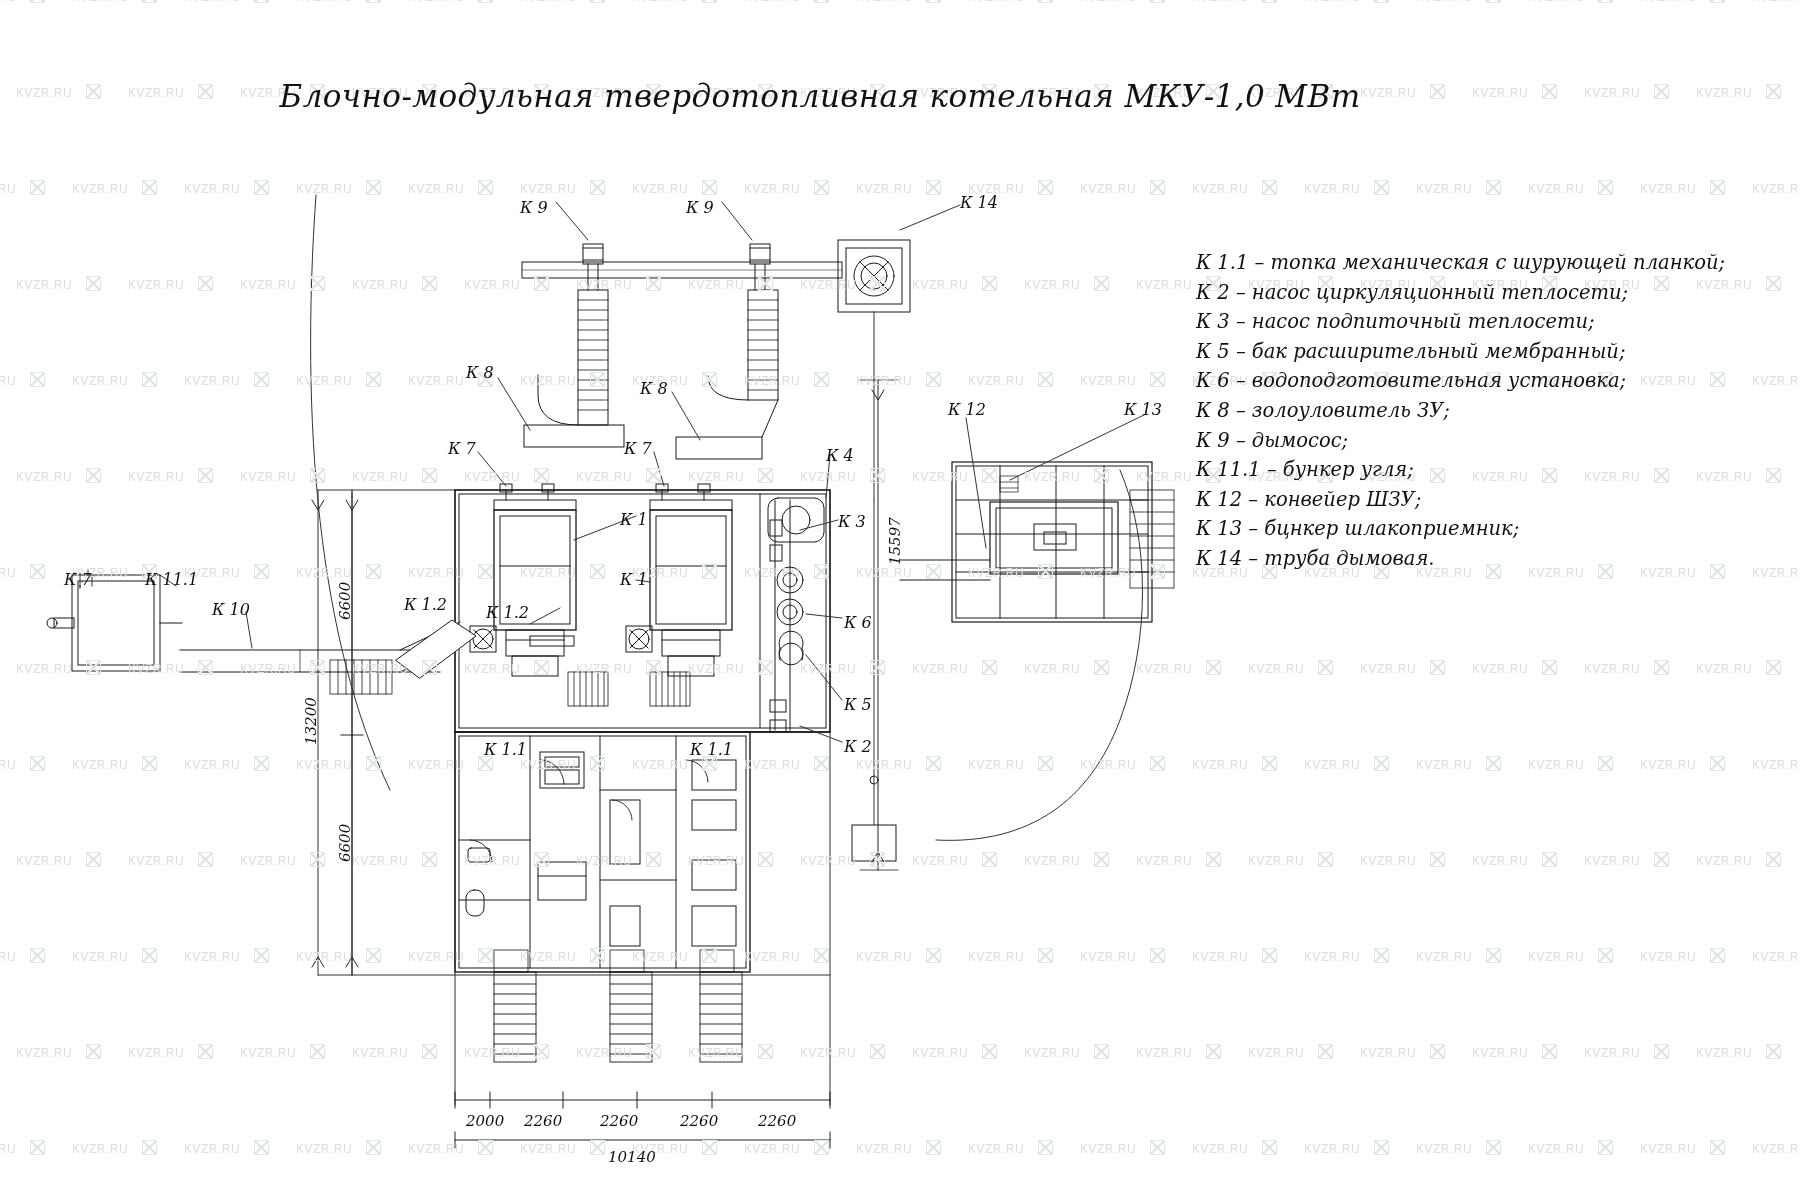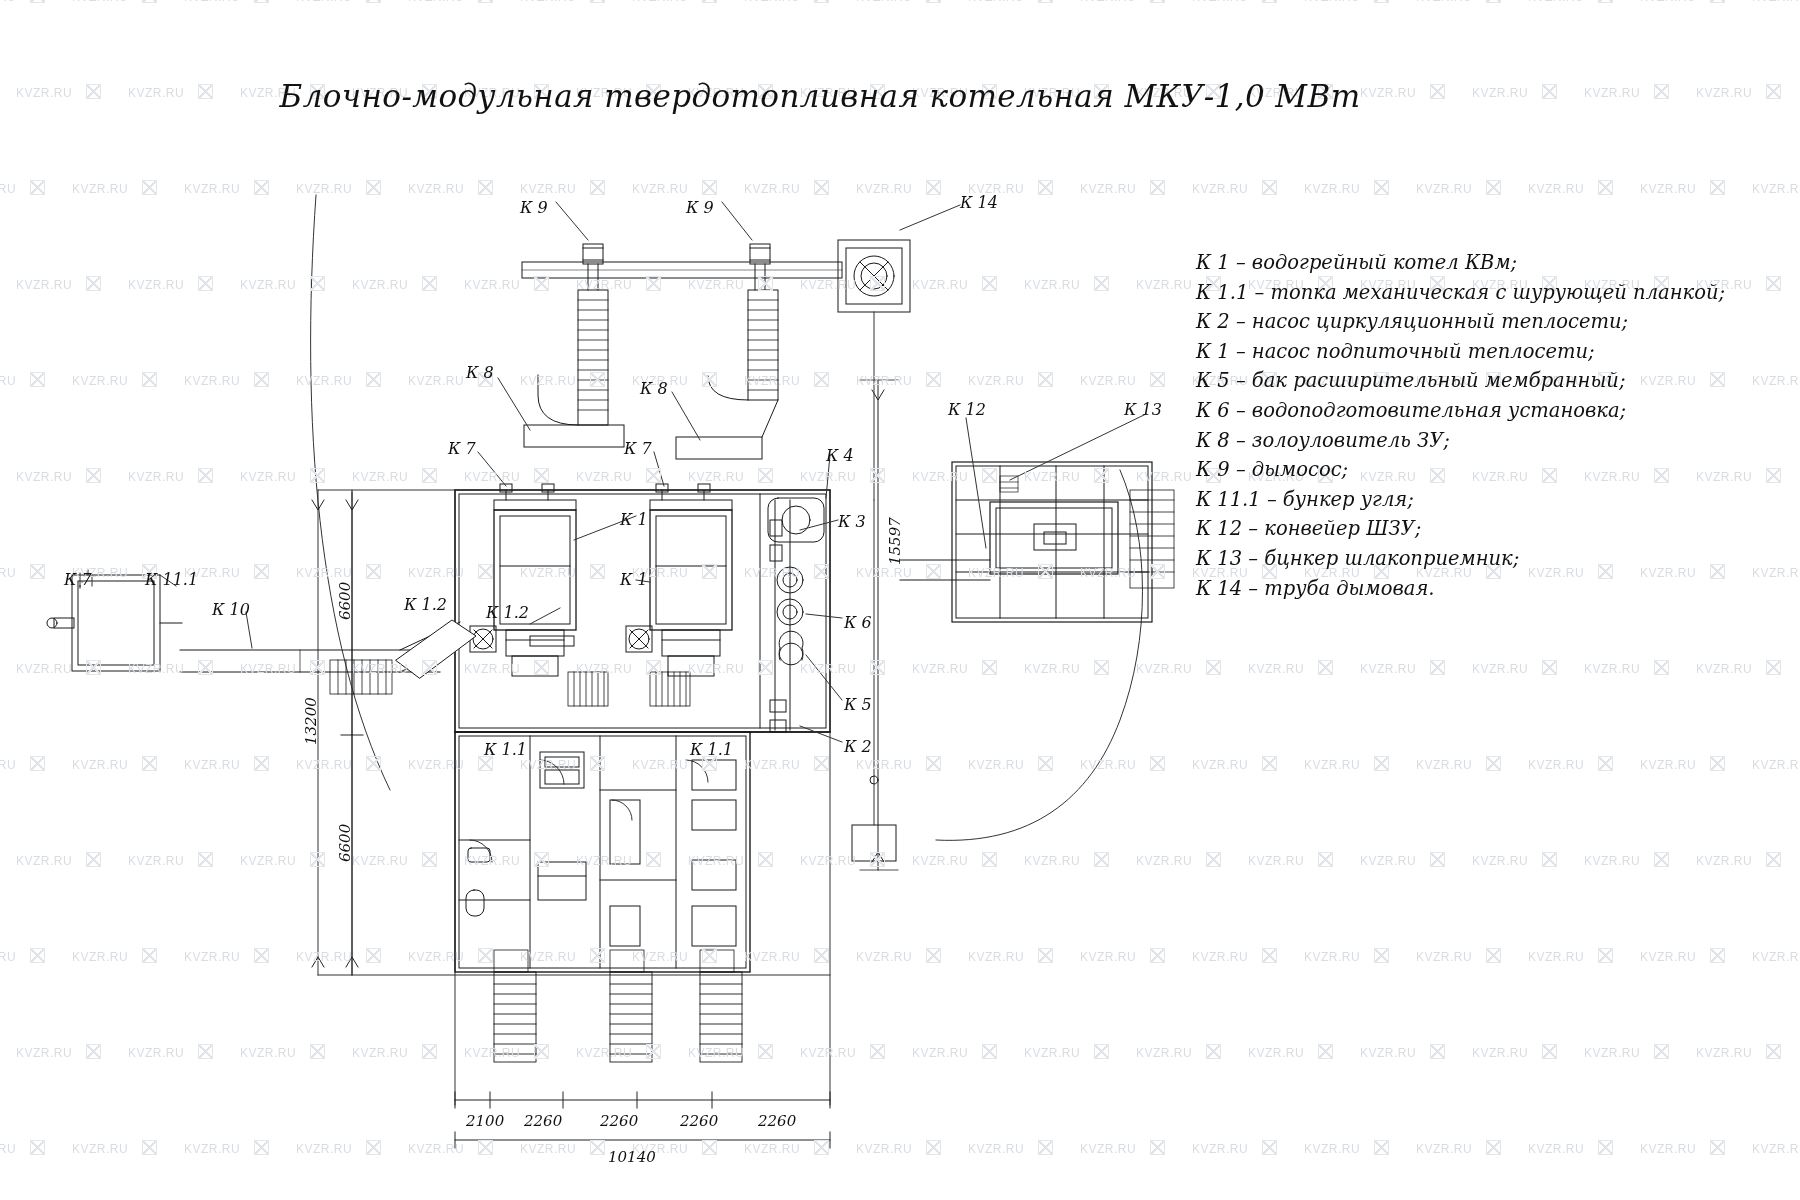--- a/index.html
+++ b/index.html
@@ -410,24 +410,23 @@
       <line x1="990" y1="555" x2="960" y2="420" stroke="#333" opacity="0"></line>
       <line x1="966" y1="418" x2="986" y2="548" stroke="#333"></line>
     </g>
 
   </g>
 </svg>
 
 <div id="title">Блочно-модульная твердотопливная котельная МКУ-1,0  МВт</div>
 
 <div id="legend">
-  <div>К 1 –  водогрейный котел КВм;</div>
   <div>К 1.1 –  топка механическая с шурующей планкой;</div>
   <div>К 2 –  насос циркуляционный теплосети;</div>
-  <div>К 1 –  насос подпиточный теплосети;</div>
+  <div>К 3 –  насос подпиточный теплосети;</div>
   <div>К 5 –  бак расширительный мембранный;</div>
   <div>К 6 –  водоподготовительная установка;</div>
   <div>К 8 –  золоуловитель  ЗУ;</div>
   <div>К 9 –  дымосос;</div>
   <div>К 11.1 –  бункер угля;</div>
   <div>К 12 –  конвейер ШЗУ;</div>
   <div>К 13 –  бцнкер шлакоприемник;</div>
   <div>К 14 –  труба дымовая.</div>
 </div>
 
@@ -450,21 +449,21 @@
     <div class="lbl" style="left: 844px; top: 613px;">К 6</div>
     <div class="lbl" style="left: 844px; top: 695px;">К 5</div>
     <div class="lbl" style="left: 64px; top: 570px;">К 7</div>
     <div class="lbl" style="left: 145px; top: 570px;">К 11.1</div>
     <div class="lbl" style="left: 212px; top: 600px;">К 10</div>
     <div class="lbl" style="left: 484px; top: 740px;">К 1.1</div>
     <div class="lbl" style="left: 690px; top: 740px;">К 1.1</div>
     <div class="lbl" style="left: 844px; top: 737px;">К 2</div>
   </div>
 <div id="dim-layer">
-    <div class="dim" style="left: 466px; top: 1112px;">2100</div>
+    <div class="dim" style="left: 466px; top: 1112px;">2000</div>
     <div class="dim" style="left: 524px; top: 1112px;">2260</div>
     <div class="dim" style="left: 600px; top: 1112px;">2260</div>
     <div class="dim" style="left: 680px; top: 1112px;">2260</div>
     <div class="dim" style="left: 758px; top: 1112px;">2260</div>
     <div class="dim" style="left: 608px; top: 1148px;">10140</div>
     <div class="dim dimv" style="left: 336px; top: 620px;">6600</div>
     <div class="dim dimv" style="left: 302px; top: 745px;">13200</div>
     <div class="dim dimv" style="left: 336px; top: 862px;">6600</div>
     <div class="dim dimv" style="left: 886px; top: 565px;">15597</div>
   </div>

